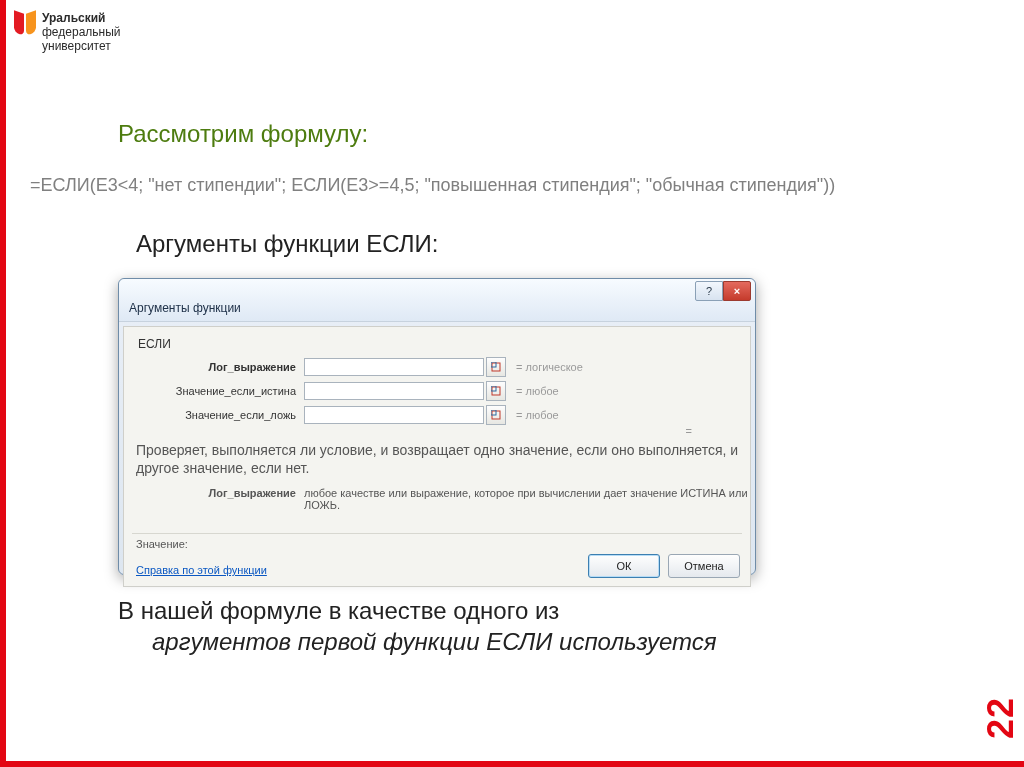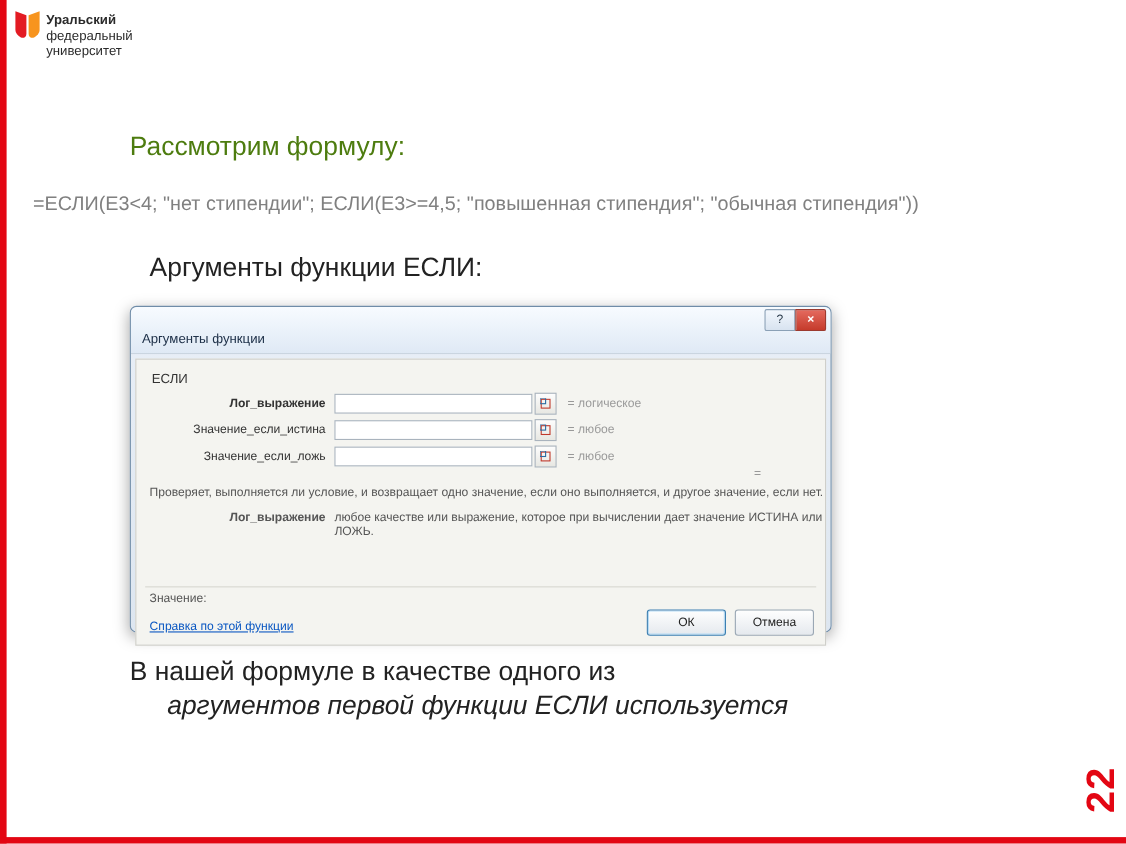--- a/index.html
+++ b/index.html
@@ -213,21 +213,21 @@
   .ref-btn svg { width: 10px; height: 10px; }
   .arg-eq {
     margin-left: 10px;
     color: #999;
     font-size: 11px;
   }
   .arg-kind { color: #9a9a9a; }
 
   .desc {
     margin-top: 16px;
-    font-size: 11px;
+    font-size: 14px;
     color: #555;
     line-height: 1.3;
   }
   .desc2 {
     margin-top: 10px;
     font-size: 11px;
     color: #555;
     display: flex;
   }
   .desc2 .lbl { width: 160px; text-align: right; font-weight: 700; padding-right: 8px; }

